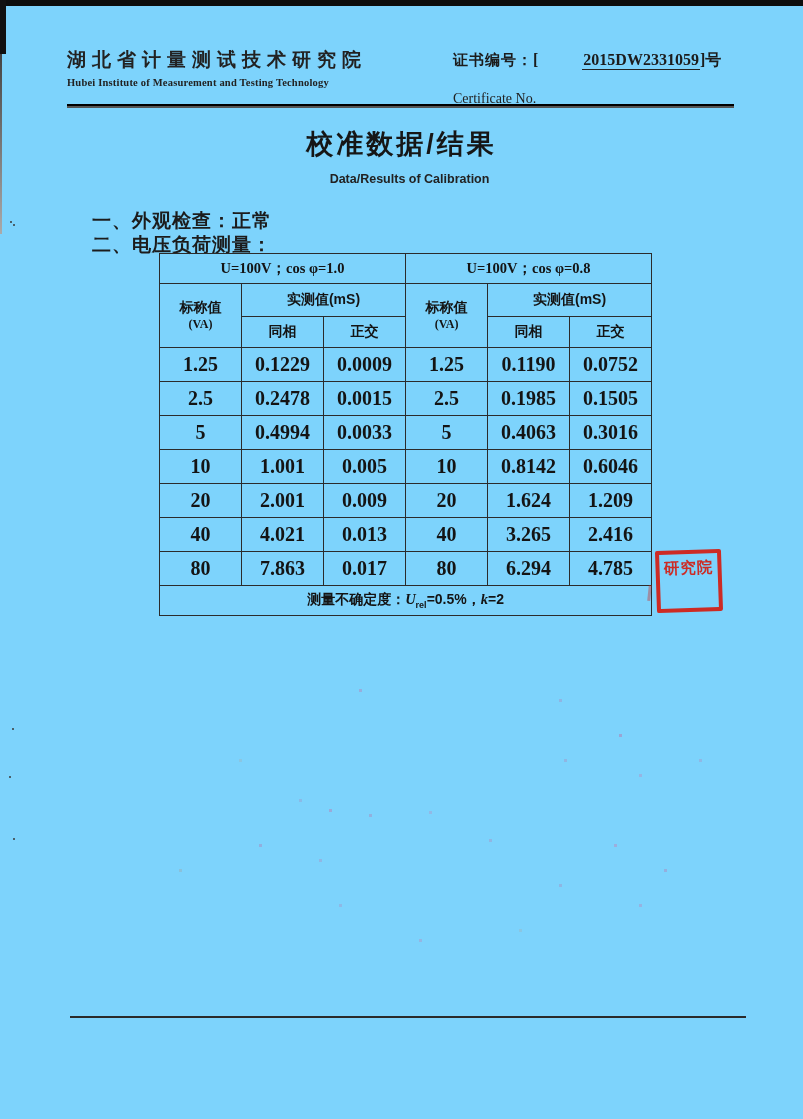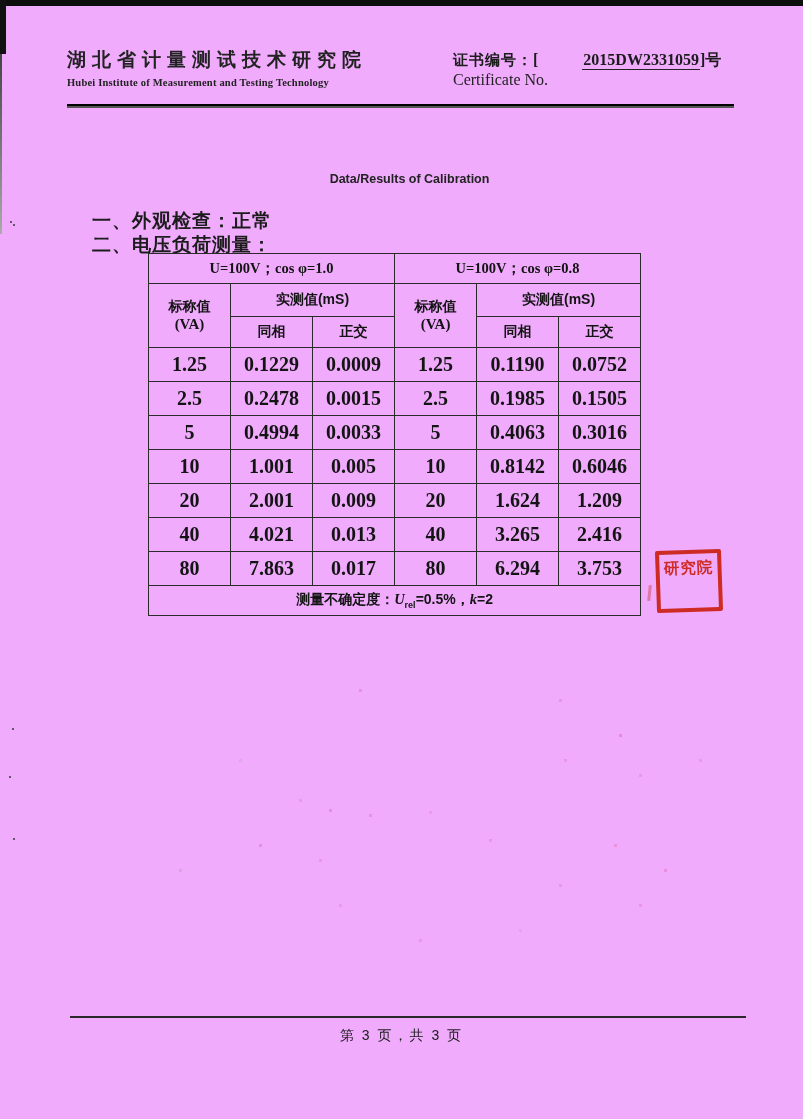--- a/index.html
+++ b/index.html
@@ -1,18 +1,18 @@
 <!DOCTYPE html>
 <html><head>
 <meta charset="utf-8">
 <style>
   html,body{margin:0;padding:0;background:#e8e8e8;}
   .page{
     position:relative;width:803px;height:1119px;margin:0 auto;
-    background:#f0abfc;overflow:hidden;
+    background:#7dd3fc;overflow:hidden;
     font-family:"Liberation Sans",sans-serif;color:#1c1c1c;
   }
   
   .edge-top{position:absolute;left:0;top:0;width:803px;height:6px;background:#0d0d0d;}
   .edge-left-block{position:absolute;left:0;top:0;width:6px;height:54px;background:#111;}
   .edge-left-line{position:absolute;left:0;top:54px;width:2px;height:180px;
     background:linear-gradient(#444,#aaa);}
   .speck{position:absolute;width:2px;height:2px;border-radius:50%;background:#3a3a3a;}
   .noise{position:absolute;left:0;top:0;width:1px;height:1px;background:transparent;
     box-shadow:
@@ -30,43 +30,43 @@
   
   .hdr-left{position:absolute;left:67px;top:47px;}
   .inst-cn{font-size:19px;font-weight:700;letter-spacing:6px;color:#222;white-space:nowrap;}
   .inst-en{font-family:"Liberation Serif",serif;font-size:10.5px;font-weight:700;
     margin-top:4px;letter-spacing:.2px;color:#222;}
   .hdr-right{position:absolute;left:453px;top:50px;}
   .cert-line{white-space:nowrap;}
   .cert-label{font-size:15px;font-weight:700;letter-spacing:1px;text-align:center;}
   .cert-no{font-family:"Liberation Serif",serif;font-size:16px;font-weight:700;}
   .cert-no .num{border-bottom:1.5px solid #222;padding:0 1px 1px 1px;}
-  .cert-en{font-family:"Liberation Serif",serif;font-size:16px;margin-top:0;color:#222;}
+  .cert-en{font-family:"Liberation Serif",serif;font-size:14px;margin-top:20px;color:#222;}
   .rule{position:absolute;left:67px;top:104px;width:667px;height:4px;
     background:linear-gradient(#000 0 45%,#fff 45% 55%,#555 55% 100%);}
   
   .title{position:absolute;left:0;top:126px;width:803px;text-align:center;
     font-size:27px;font-weight:700;letter-spacing:3px;color:#161616;}
   .subtitle{position:absolute;left:0;top:172px;width:803px;text-align:center;
     font-size:12.5px;font-weight:600;color:#222;margin-left:8px;}
   
   .item{position:absolute;left:92px;font-size:19px;font-weight:700;letter-spacing:1px;}
   .item1{top:208px;} .item2{top:232px;}
   
-  table.cal{position:absolute;left:148px;top:253px;border-collapse:collapse;
+  table.cal{position:absolute;left:159px;top:253px;border-collapse:collapse;
     table-layout:fixed;width:493px;padding-left:36px;}
   table.cal col{width:82px;}
   table.cal td,table.cal th{border:1.6px solid #2b2b2b;text-align:center;
     vertical-align:middle;padding:0;color:#141414;}
   .num{font-family:"Liberation Serif",serif;font-weight:700;margin-left:44px;}
   th.ghead{height:29px;font-family:"Liberation Serif",serif;font-size:14.5px;font-weight:700;}
   th.chead{font-size:14px;font-weight:700;}
   tr.r-meas{height:33px;} tr.r-sub{height:31px;}
   td.data{height:33px;font-family:"Liberation Serif",serif;font-size:20px;font-weight:700;}
-  .nom-unit{font-family:"Liberation Serif",serif;font-size:15px;}
+  .nom-unit{font-family:"Liberation Serif",serif;font-size:12px;}
   td.unc{height:29px;text-align:left;padding-left:8px;font-size:14px;font-weight:700;}
   .unc .sym{font-family:"Liberation Serif",serif;font-style:italic;font-weight:700;font-size:14.5px;}
   .unc sub{font-size:9px;text-align:center;}
   
   .blank-note{position:absolute;left:159px;top:611px;width:493px;text-align:center;
     font-size:14.5px;font-weight:700;letter-spacing:2px;}
   
   .stamp{position:absolute;left:656px;top:550px;width:66px;height:62px;
     border:4px solid rgba(205,43,36,.88);border-radius:2px;transform:rotate(-2deg);
     text-align:center;box-sizing:border-box;}
@@ -99,20 +99,21 @@
     <div class="inst-en">Hubei Institute of Measurement and Testing Technology</div>
   </div>
   <div class="hdr-right">
     <div class="cert-line">
       <span class="cert-label">证书编号：</span><span class="cert-no"><span>[</span><span class="num">2015DW2331059</span><span>]号</span></span>
     </div>
     <div class="cert-en">Certificate No.</div>
   </div>
   <div class="rule"></div>
 
+  <div class="title">校准数据/结果</div>
   <div class="subtitle">Data/Results of Calibration</div>
 
   <div class="item item1">一、外观检查：正常</div>
   <div class="item item2">二、电压负荷测量：</div>
 
   <table class="cal">
     <colgroup>
         <col>
         <col>
         <col>
@@ -192,32 +193,31 @@
         <td class="data">40</td>
         <td class="data">3.265</td>
         <td class="data">2.416</td>
       </tr>
       <tr>
         <td class="data">80</td>
         <td class="data">7.863</td>
         <td class="data">0.017</td>
         <td class="data">80</td>
         <td class="data">6.294</td>
-        <td class="data">3.753</td>
+        <td class="data">4.785</td>
       </tr>
       <tr>
         <td class="unc" colspan="6">
           <span>测量不确定度：</span><span class="sym">U</span><sub>rel</sub><span>=0.5%，</span><span class="sym">k</span><span>=2</span>
         </td>
       </tr>
     </tbody>
   </table>
 
 
   <div class="stamp" style="border-color: rgb(205, 43, 36);">
     <div class="stamp-text" style="color: rgb(205, 43, 36);">研究院</div>
   </div>
   <div class="stamp-mark"></div>
 
   <div class="footer-rule"></div>
-  <div class="footer-text">第 3 页，共 3 页</div>
 
 </div>
 
 </body></html>

